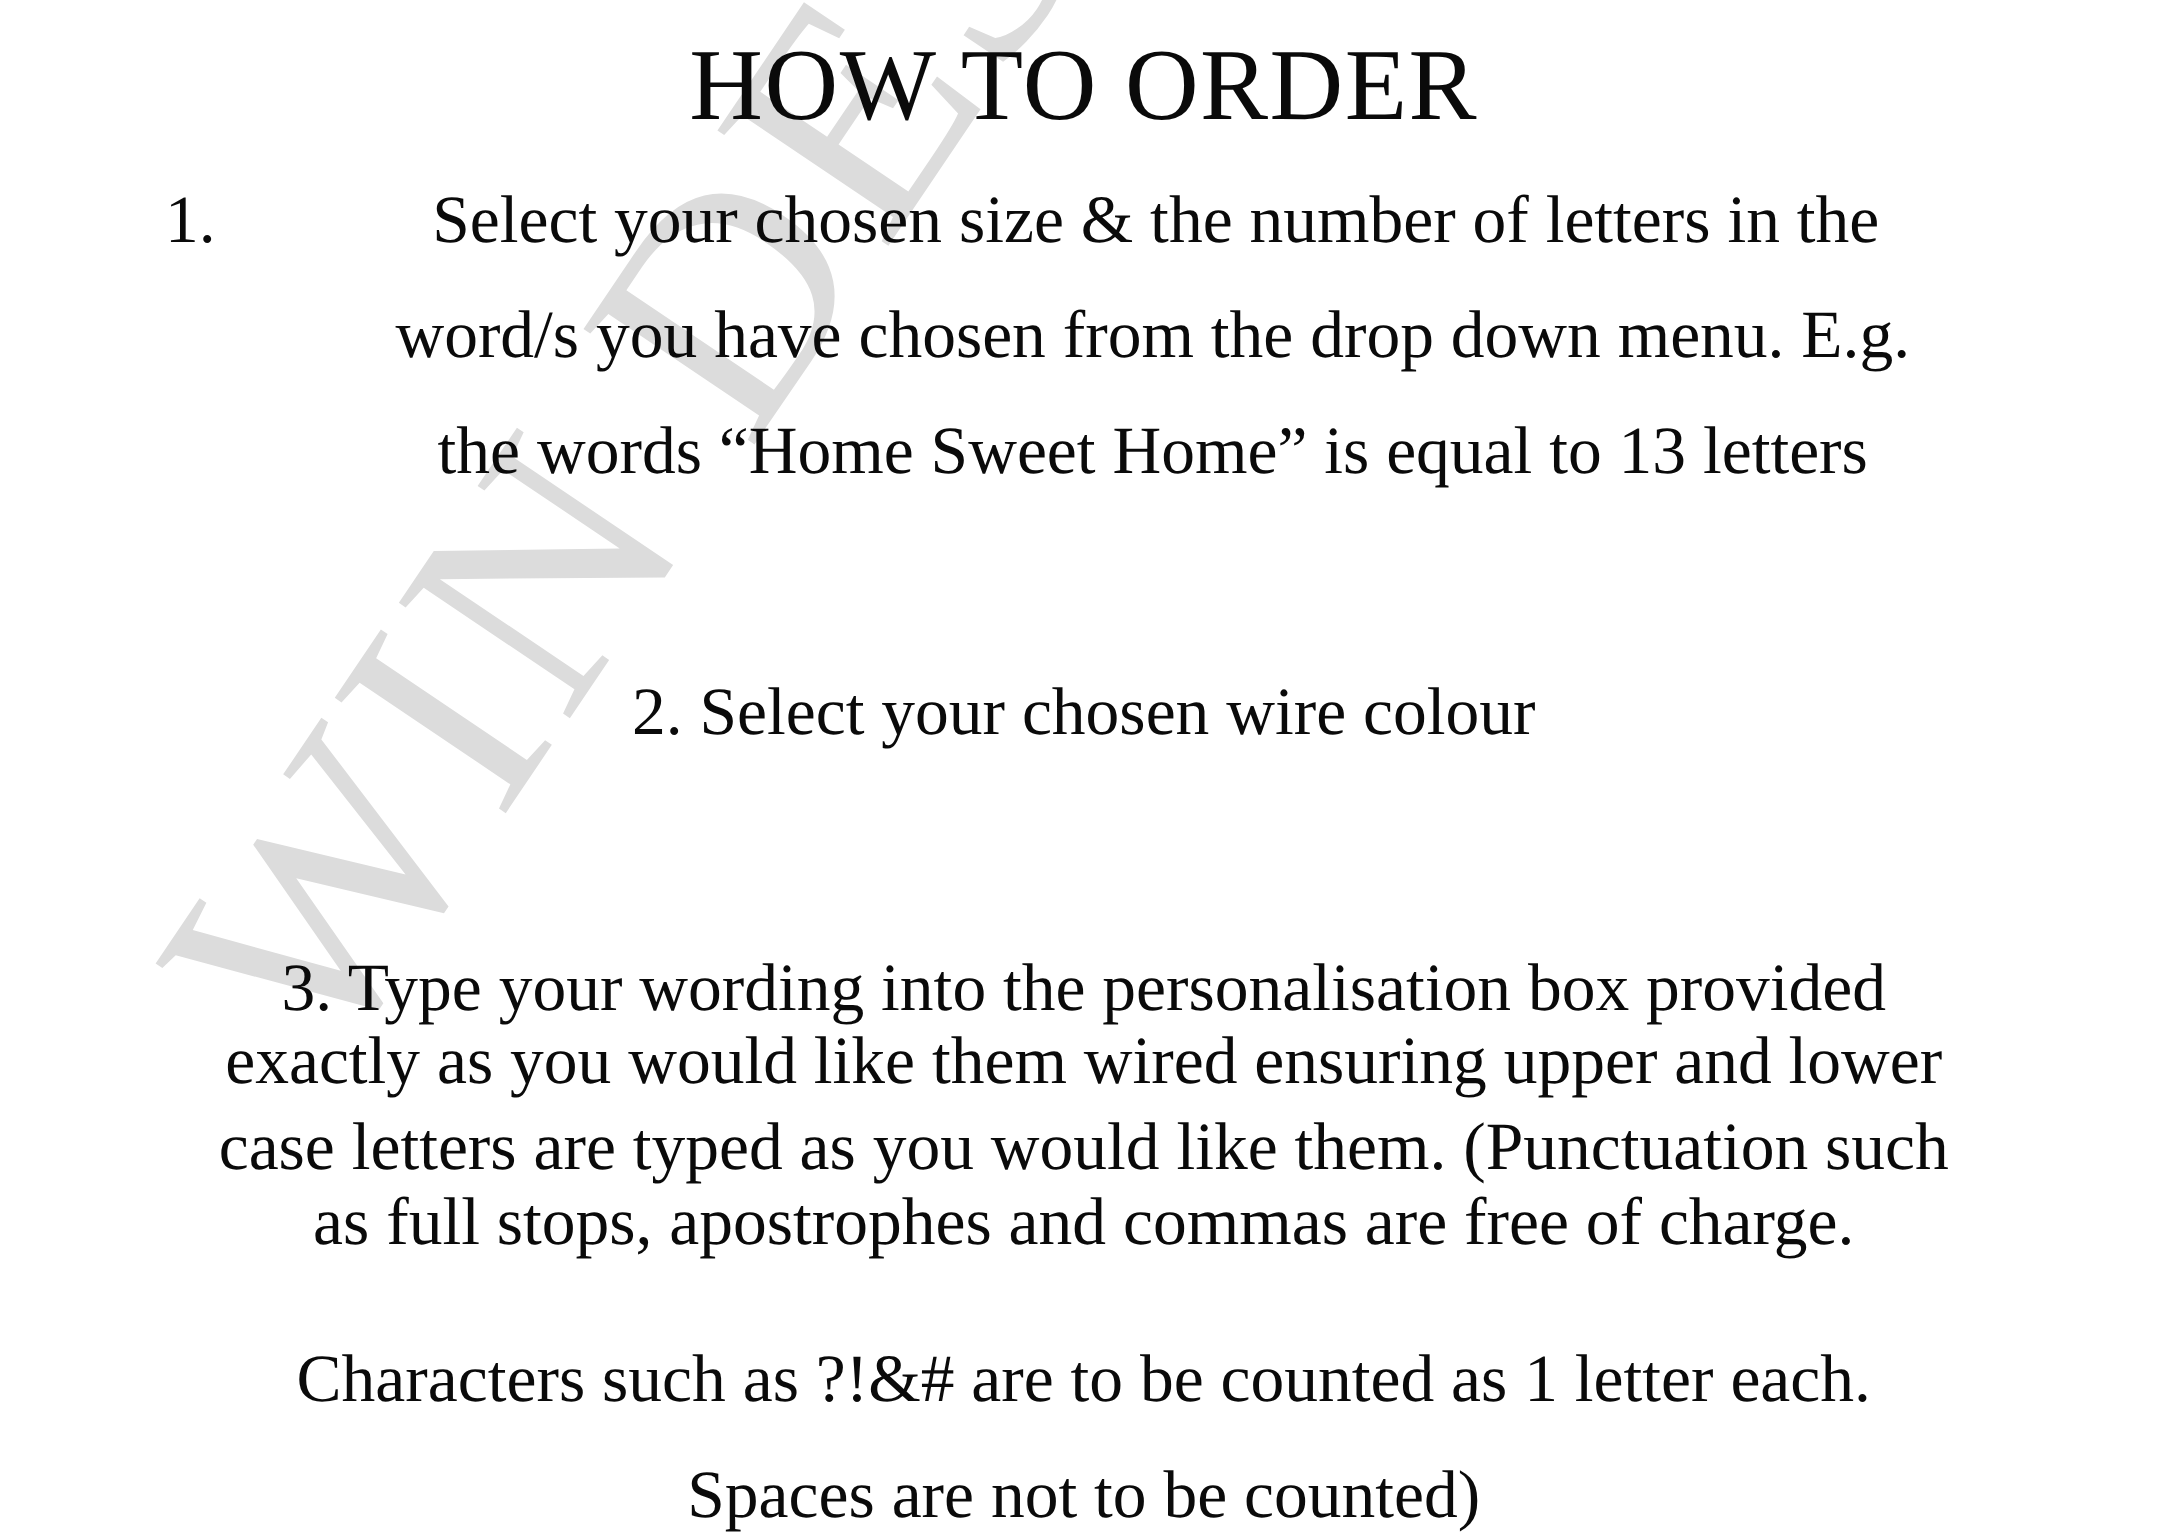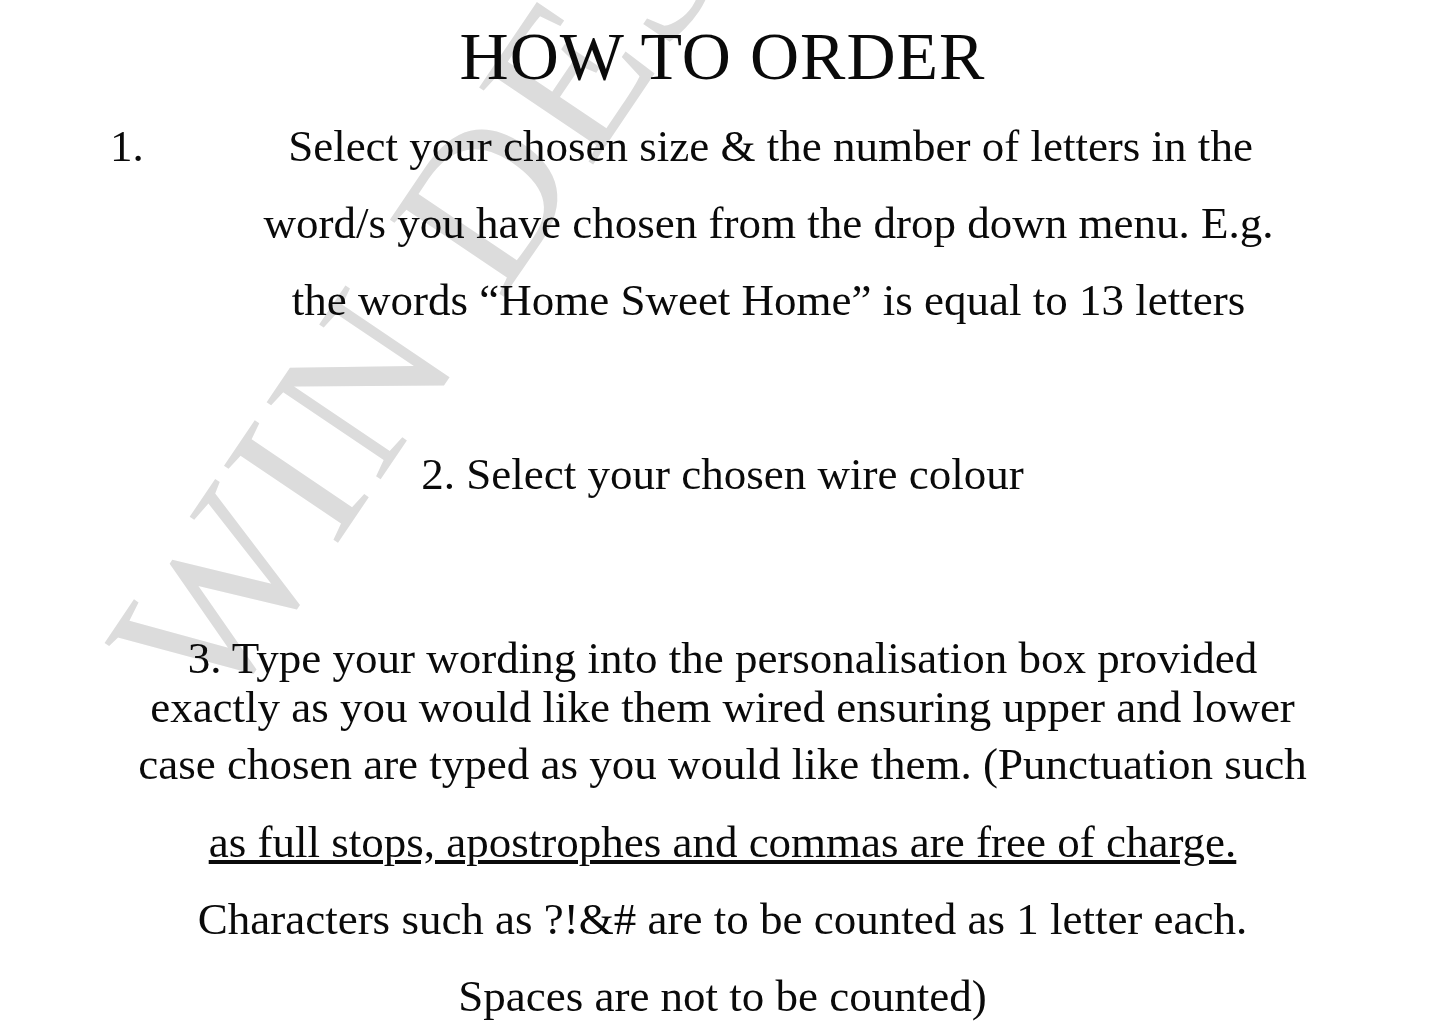--- a/index.html
+++ b/index.html
@@ -73,17 +73,17 @@
   <div class="line" style="top:270px; left:46px;">the words “Home Sweet Home” is equal to 13 letters</div>
 </div>
 
 <div>
   <div class="line" style="top:444px;">2. Select your chosen wire colour</div>
 </div>
 
 <div>
   <div class="line" style="top:580px;margin-top:48px;">3. Type your wording into the personalisation box provided</div>
   <div class="line" style="top:677px;">exactly as you would like them wired ensuring upper and lower</div>
-  <div class="line" style="top:734px;">case chosen are typed as you would like them. (Punctuation such</div>
-  <div class="line" style="top:812px;text-decoration:underline;">as full stops, apostrophes and commas are free of charge.</div>
+  <div class="line" style="top:734px;">case letters are typed as you would like them. (Punctuation such</div>
+  <div class="line" style="top:784px;">as full stops, apostrophes and commas are free of charge.</div>
   <div class="line" style="top:889px;">Characters such as ?!&amp;# are to be counted as 1 letter each.</div>
   <div class="line" style="top:966px;">Spaces are not to be counted)</div>
 </div>
 
 </body></html>

